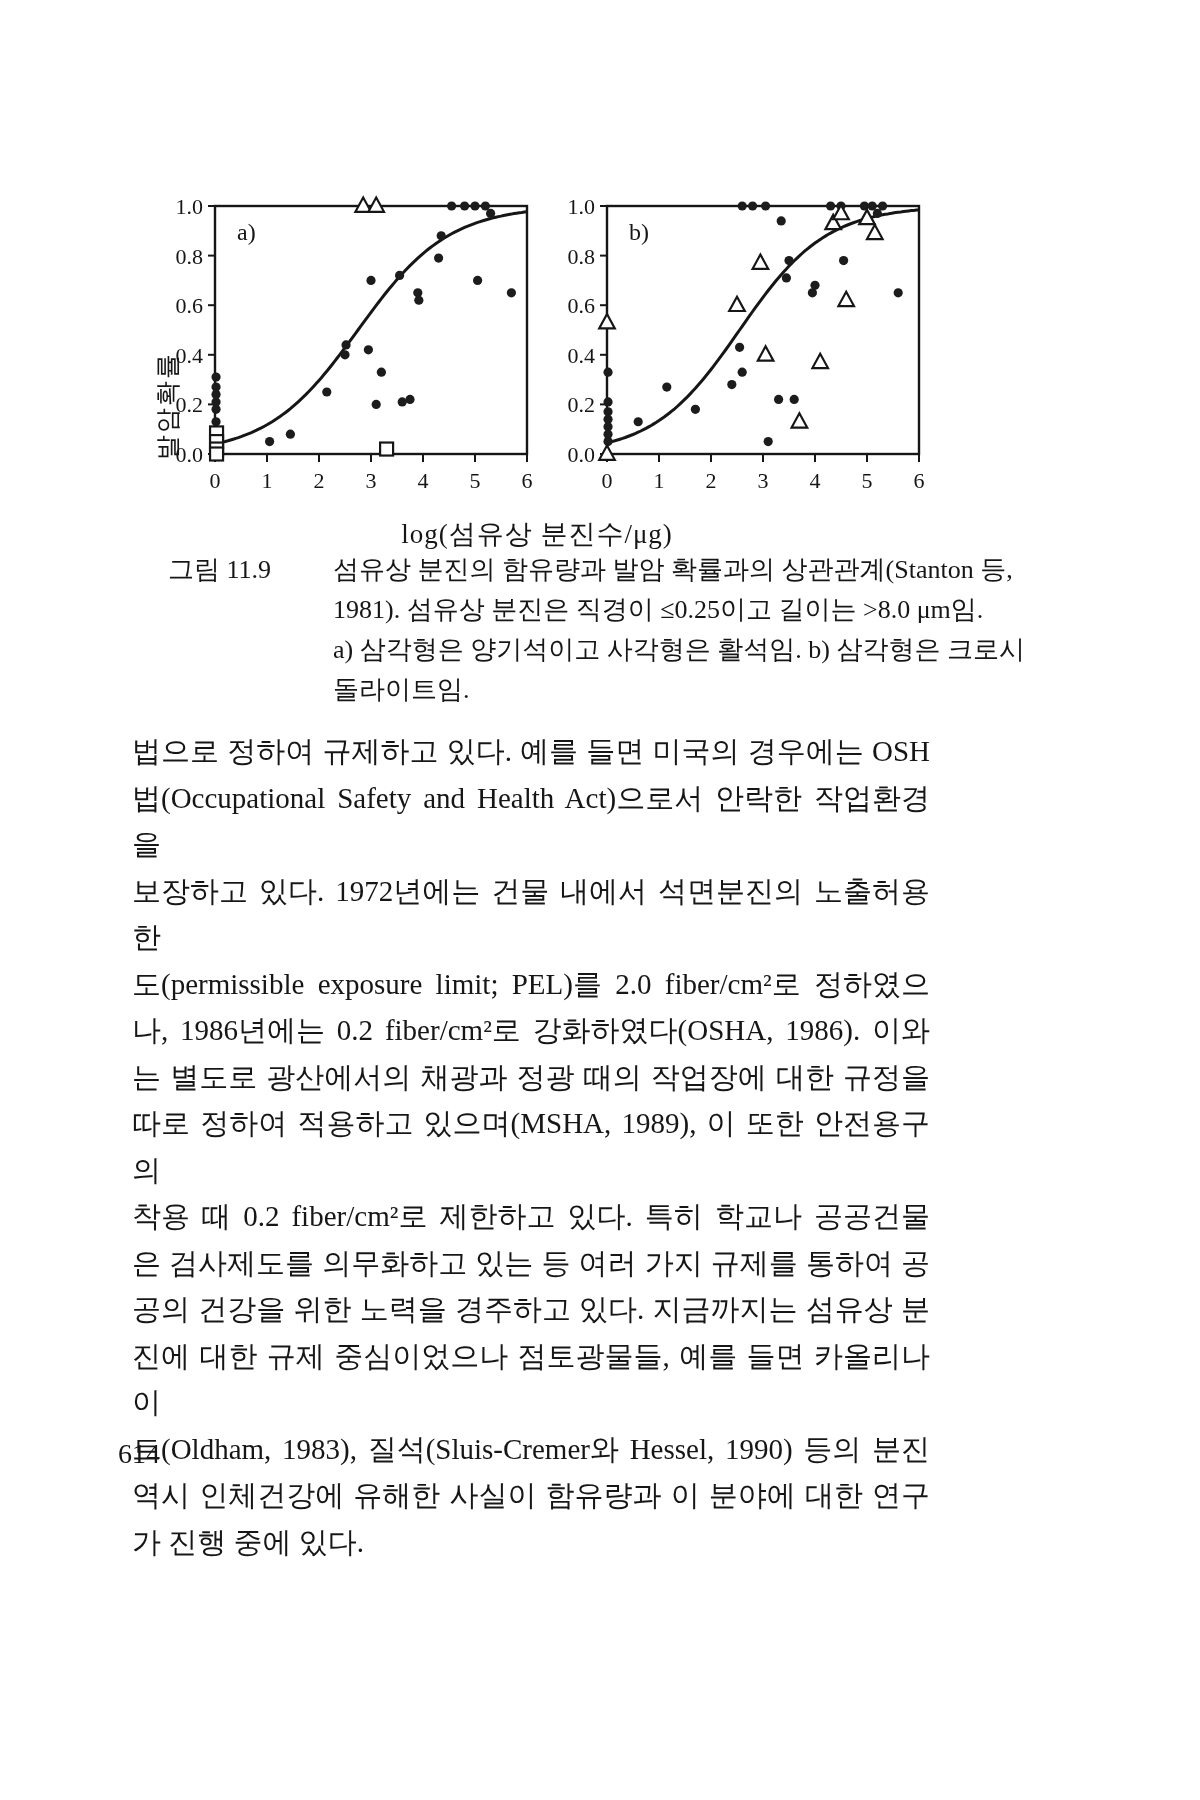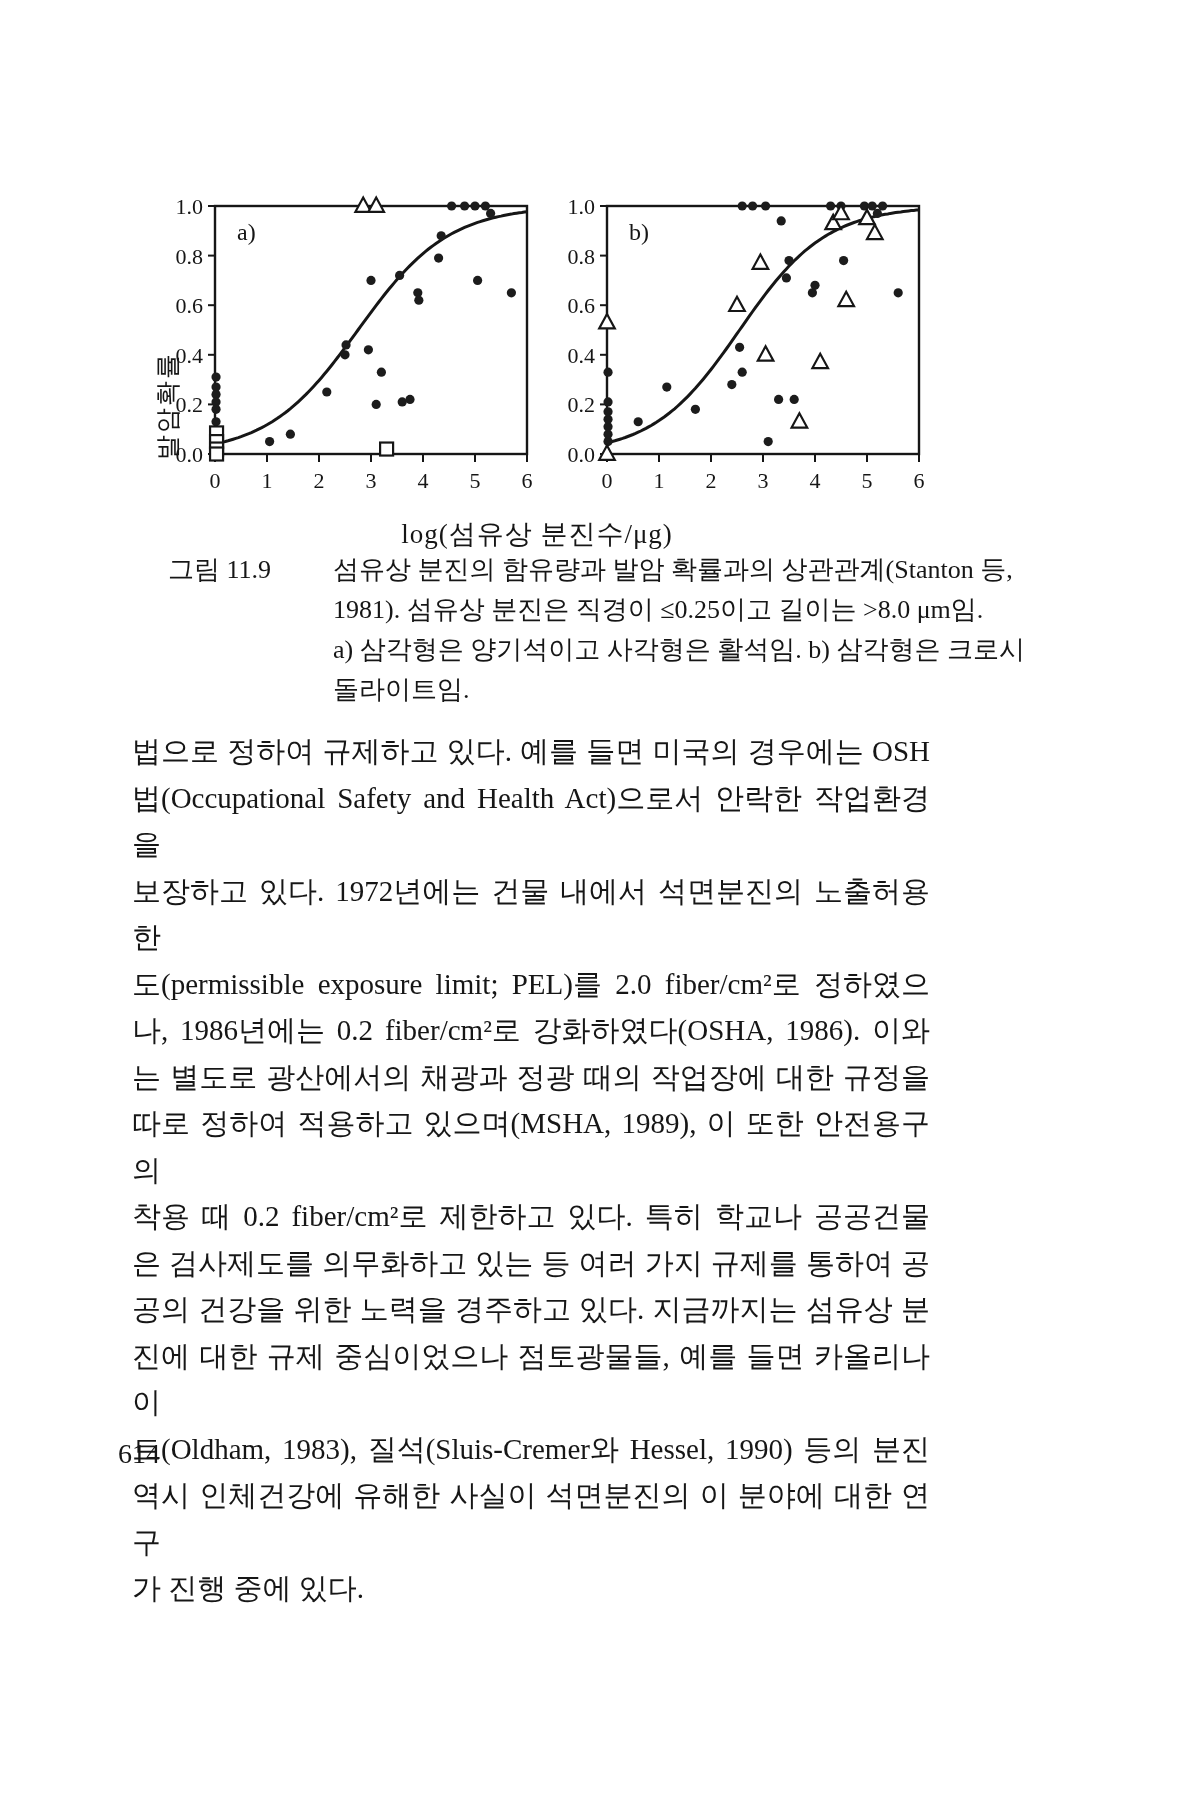--- a/index.html
+++ b/index.html
@@ -209,19 +209,19 @@
       <div class="line">보장하고 있다. 1972년에는 건물 내에서 석면분진의 노출허용한</div>
       <div class="line">도(permissible exposure limit; PEL)를 2.0 fiber/cm²로 정하였으</div>
       <div class="line">나, 1986년에는 0.2 fiber/cm²로 강화하였다(OSHA, 1986). 이와</div>
       <div class="line">는 별도로 광산에서의 채광과 정광 때의 작업장에 대한 규정을</div>
       <div class="line">따로 정하여 적용하고 있으며(MSHA, 1989), 이 또한 안전용구의</div>
       <div class="line">착용 때 0.2 fiber/cm²로 제한하고 있다. 특히 학교나 공공건물</div>
       <div class="line">은 검사제도를 의무화하고 있는 등 여러 가지 규제를 통하여 공</div>
       <div class="line">공의 건강을 위한 노력을 경주하고 있다. 지금까지는 섬유상 분</div>
       <div class="line">진에 대한 규제 중심이었으나 점토광물들, 예를 들면 카올리나이</div>
       <div class="line">트(Oldham, 1983), 질석(Sluis-Cremer와 Hessel, 1990) 등의 분진</div>
-      <div class="line">역시 인체건강에 유해한 사실이 석면분진의 이 분야에 대한 연구</div>
+      <div class="line">역시 인체건강에 유해한 사실이 함유량과 이 분야에 대한 연구</div>
       <div class="line last">가 진행 중에 있다.</div>
     </div>
 
   <div class="page-number">614</div>
 
 </div>
 
 </body></html>

